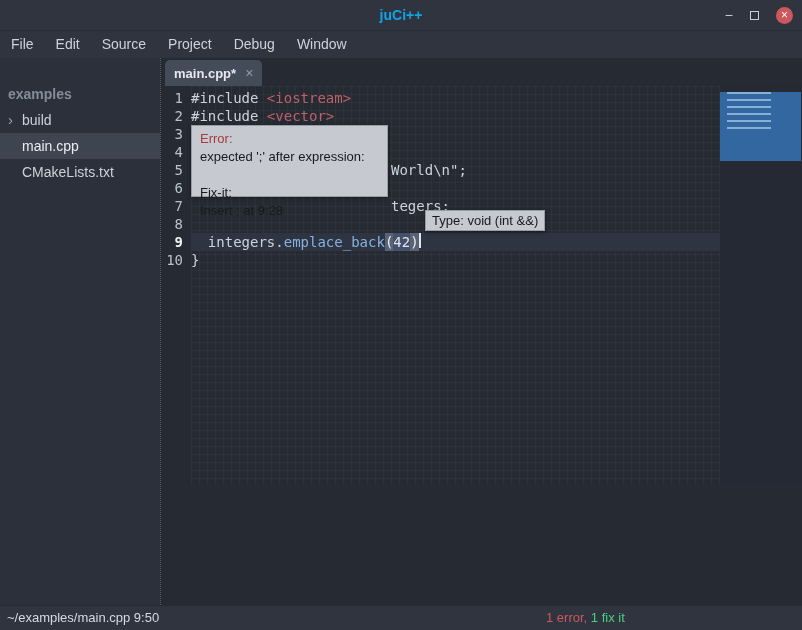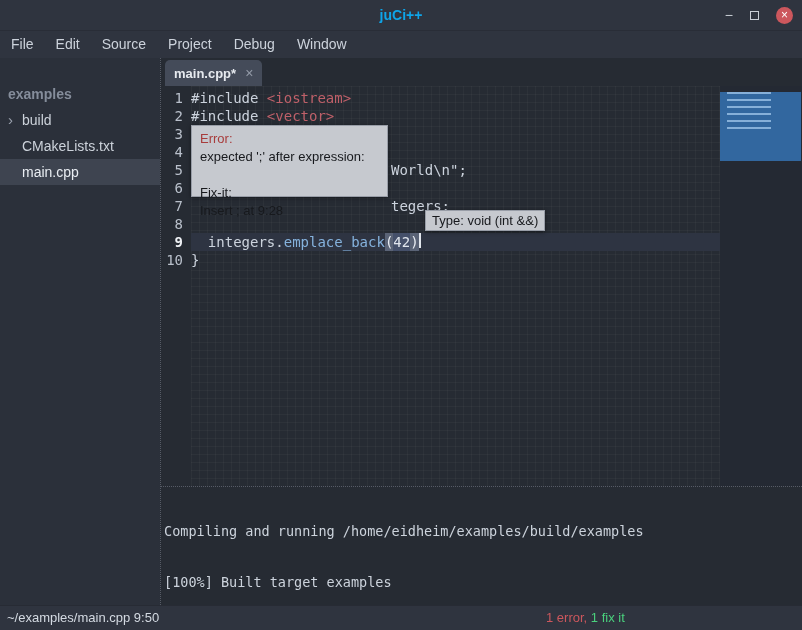--- a/index.html
+++ b/index.html
@@ -120,25 +120,25 @@
   <span class="menu-item">Debug</span>
   <span class="menu-item">Window</span>
 </div>
 
 <div class="sidebar">
   <div class="sb-header">examples</div>
   <div class="tree-item folder">
     <span class="chevron">›</span>
     <span>build</span>
   </div>
+  <div class="tree-item file selected">
+    <span>main.cpp</span>
+  </div>
   <div class="tree-item file">
     <span>CMakeLists.txt</span>
-  </div>
-  <div class="tree-item file selected">
-    <span>main.cpp</span>
   </div>
 </div>
 
 <div class="main">
 
   <div class="tabbar">
     <div class="tab">
       <span class="tab-label">main.cpp*</span>
       <span class="tab-close">×</span>
     </div>
@@ -204,26 +204,20 @@
       <div class="tt-title">Error:</div>
       <div>expected ';' after expression:</div>
       <div class="tt-blank"></div>
       <div>Fix-it:</div>
       <div>Insert ; at 9:28</div>
     </div>
 
     <div class="tooltip tt-type">Type: void (int &amp;&amp;)</div>
   </div>
 
-  <div class="output">
-    <div>Compiling and running /home/eidheim/examples/build/examples</div>
-    <div>[100%] Built target examples</div>
-    <div>Hello World</div>
-    
-  </div>
 </div>
 
 <div class="statusbar">
   <span class="sb-left">~/examples/main.cpp 9:50</span>
   <span class="sb-diag">
     <span class="sb-error">1 error</span><span class="sb-sep">, </span><span class="sb-fixit">1 fix it</span>
   </span>
 </div>
 
 </body></html>

